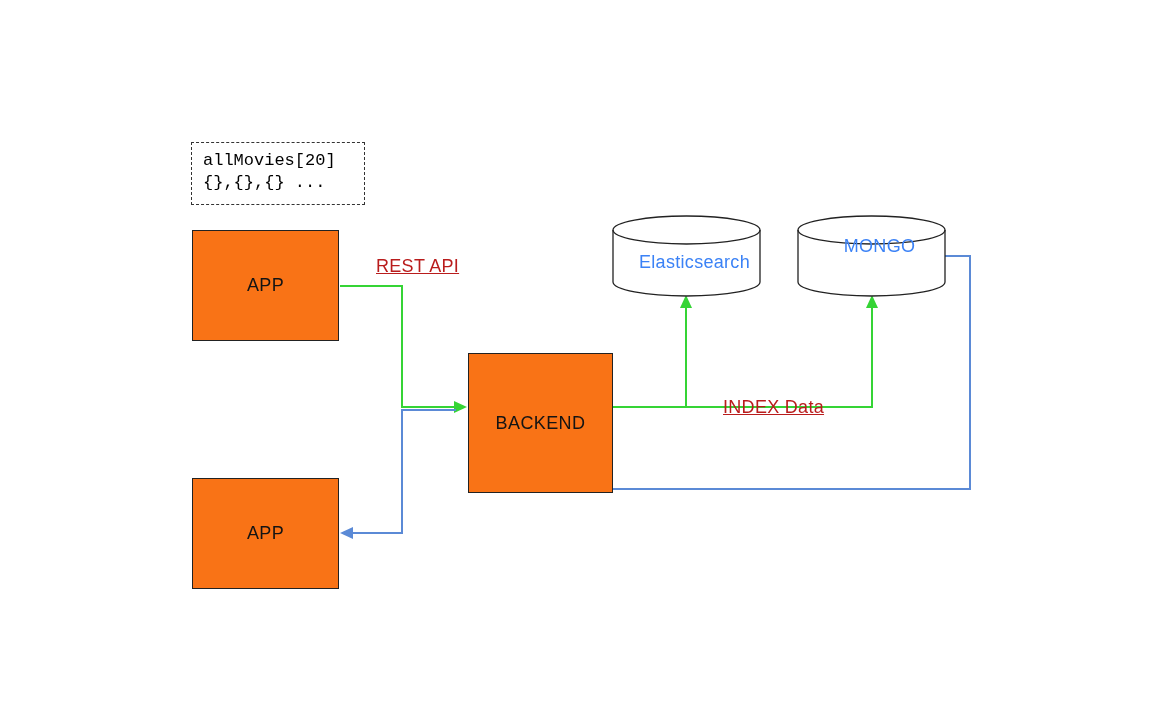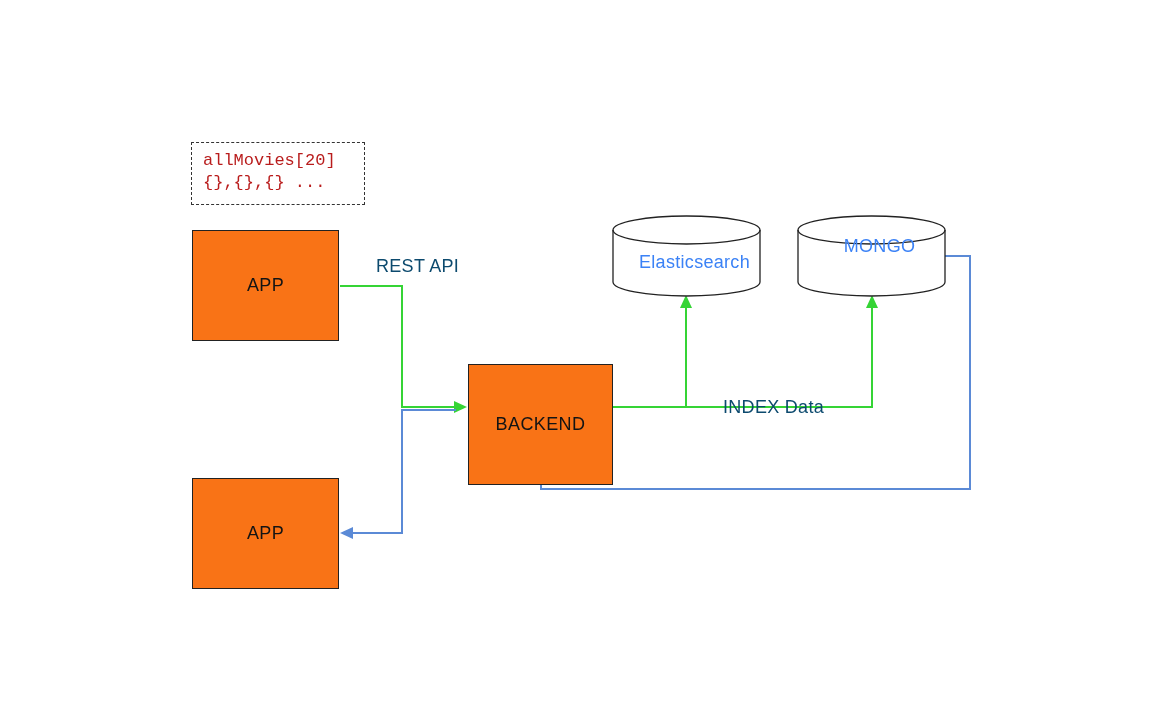--- a/index.html
+++ b/index.html
@@ -23,51 +23,52 @@
     display: flex;
     align-items: center;
     justify-content: center;
     font-size: 18px;
     color: #141414;
     letter-spacing: 0.4px;
     box-sizing: border-box;
   }
   .node-app-top    { left: 192px; top: 230px; width: 147px; height: 111px; }
   .node-app-bottom { left: 192px; top: 478px; width: 147px; height: 111px; }
-  .node-backend    { left: 468px; top: 353px; width: 145px; height: 121px; margin-top: 11px; }
+  .node-backend    { left: 468px; top: 353px; width: 145px; height: 140px; }
   .buffer-box {
     position: absolute;
     left: 191px; top: 142px;
     width: 174px; height: 63px;
     border: 1px dashed #333333;
     background: #ffffff;
     box-sizing: border-box;
     font-family: "Liberation Mono", "DejaVu Sans Mono", monospace;
     font-size: 17px;
     line-height: 22px;
-    color: #b91c1c;
+    color: #000000;
     padding: 7px 0 0 11px;
     white-space: nowrap;
   }
   .cyl-label {
     position: absolute;
     width: 163px;
     text-align: center;
     font-size: 18px;
     color: #3b82f6;
     letter-spacing: 0.3px;
   }
   .cyl-label-es    { left: 613px; top: 252px; }
   .cyl-label-mongo { left: 798px; top: 236px; }
   .edge-label {
     position: absolute;
     font-size: 18px;
-    color: #0c4a6e;
+    color: #b91c1c;
     letter-spacing: 0.3px;
     line-height: 22px;
+    text-decoration: underline;
   }
   .lbl-rest   { left: 376px; top: 255px; }
   .lbl-index  { left: 723px; top: 364px; margin-top: 32px; }
   .lbl-search { left: 375px; top: 571px; width: 124px; }
 </style>
 </head>
 <body>
 
 <div class="canvas">
 

